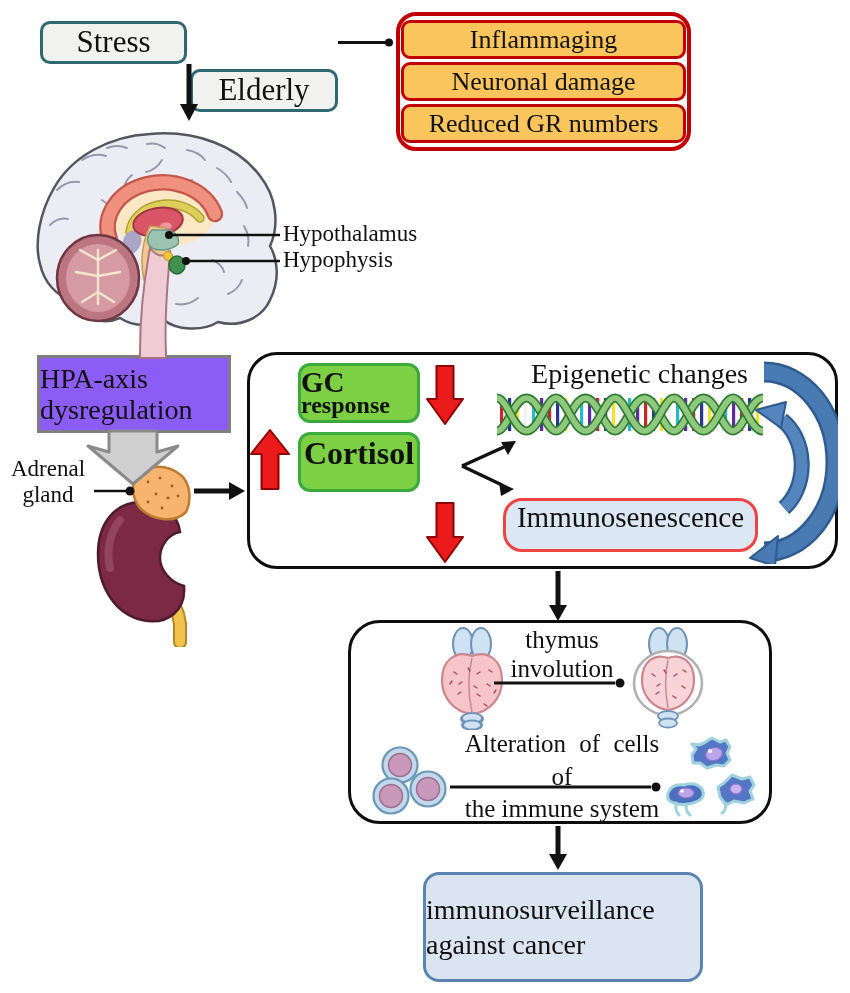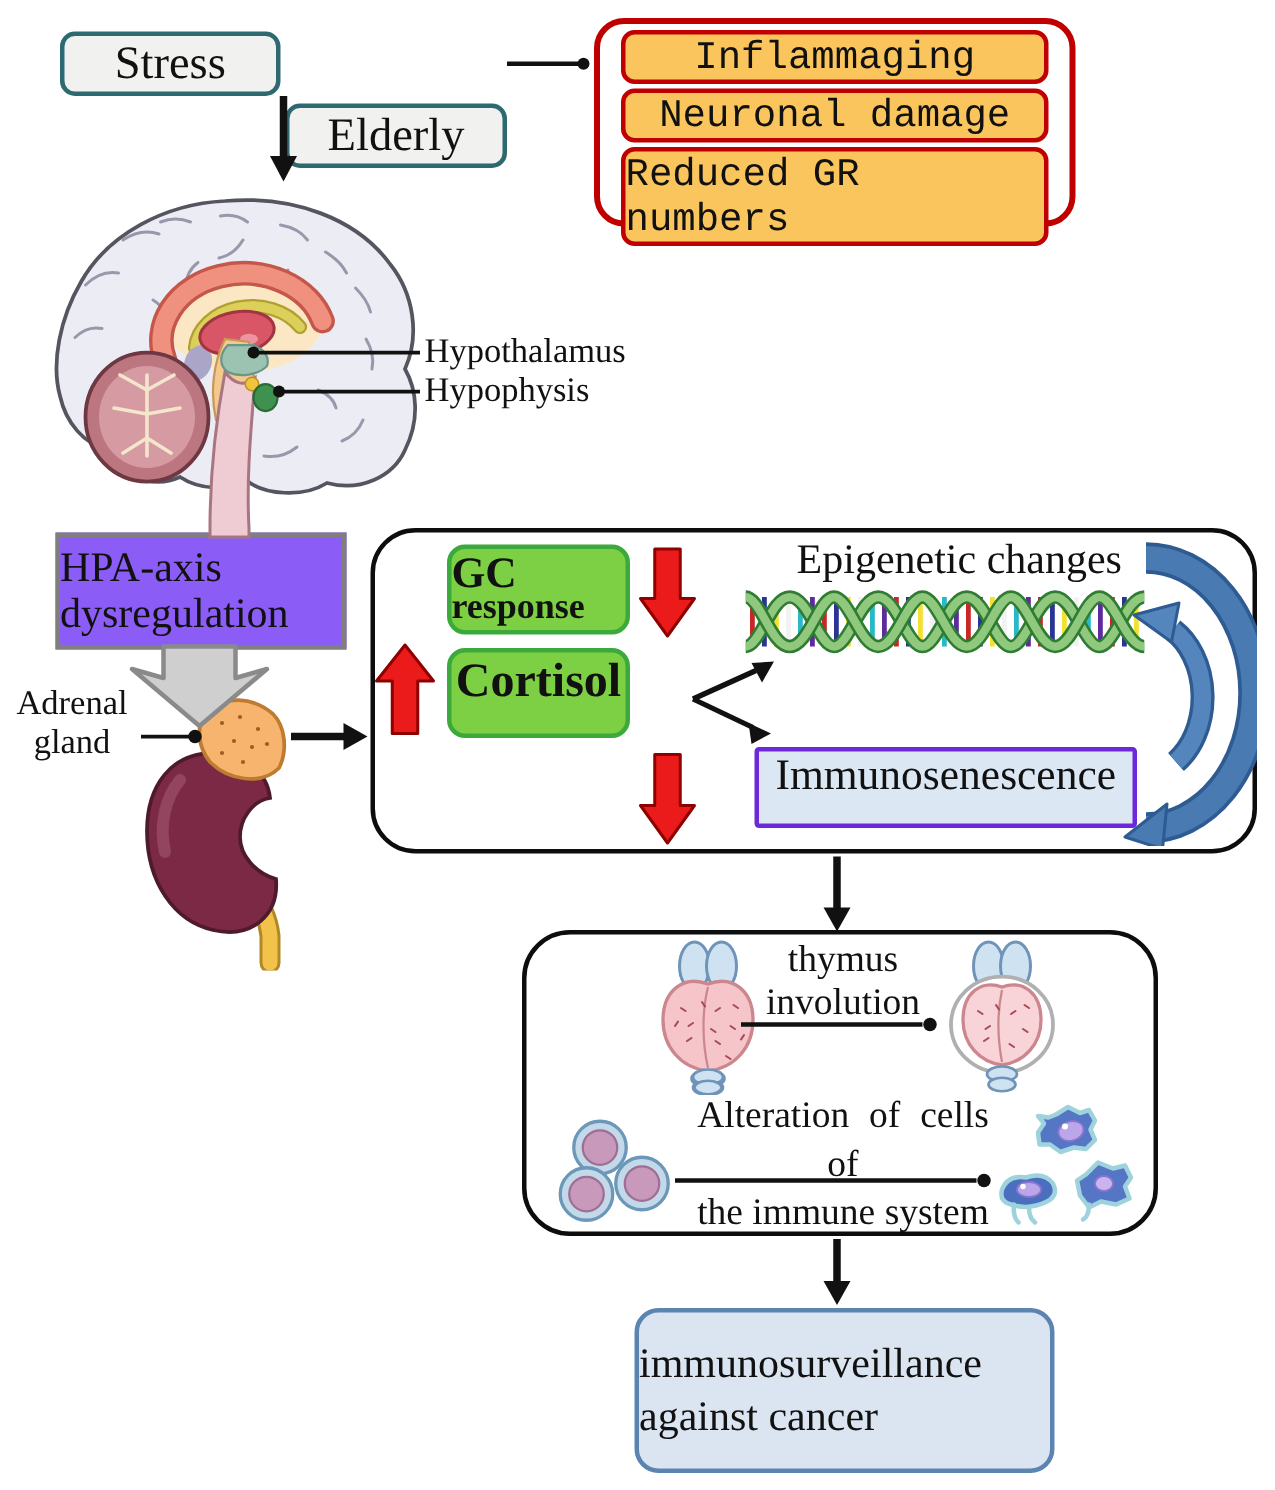--- a/index.html
+++ b/index.html
@@ -5,31 +5,31 @@
   html,body{margin:0;padding:0;background:#fff;}
   #canvas{position:relative;width:850px;height:993px;background:#fff;overflow:hidden;
           font-family:"Liberation Serif","DejaVu Serif",serif;color:#111;}
   .abs{position:absolute;}
   .ctr{display:flex;align-items:flex-start;justify-content:center;text-align:center;}
   .col{flex-direction:column;}
   
   .teal-box{border:3px solid #2E6972;border-radius:10px;background:#f1f2ef;font-size:31px;z-index:2;}
   
   .risk-group{border:4px solid #C00000;border-radius:20px;background:#fff;z-index:2;
-              display:flex;flex-direction:column;justify-content:space-between;padding:4px 14px;gap:3px;font-family:Liberation Mono, monospace;}
+              display:flex;flex-direction:column;justify-content:center;padding:4px 1px;gap:3px;}
   .risk-item{flex:1;background:#FBC55D;border:3px solid #C00000;border-radius:9px;font-size:26px;
              display:flex;align-items:center;justify-content:center;}
   
   .hpa-box{border:3px solid #7f7f7f;background:#8b5cf6;font-size:28px;line-height:1.12;z-index:2;}
   
   .panel{border:3px solid #0d0d0d;background:#fff;z-index:2;}
   
   .green-box{background:#7DD043;border:3px solid #3BA93B;border-radius:12px;font-weight:bold;z-index:4;}
   
-  .blue-box{background:#dce7f4;border:3px solid #6d28d9;border-radius:3px;z-index:4;}
+  .blue-box{background:#dce7f4;border:3px solid #ef4444;border-radius:19px;z-index:4;}
   .outcome-box{background:#dbe5f1;border:3px solid #5b84b1;border-radius:16px;font-size:28px;line-height:1.26;z-index:2;}
   .lbl{z-index:5;line-height:1.15;}
   .u{text-decoration:underline;font-weight:bold;}
   .svgart{position:absolute;z-index:3;}
   #connectors{position:absolute;left:0;top:0;z-index:7;pointer-events:none;}
   .wordsp{word-spacing:7px;}
 </style>
 </head>
 <body>
 

